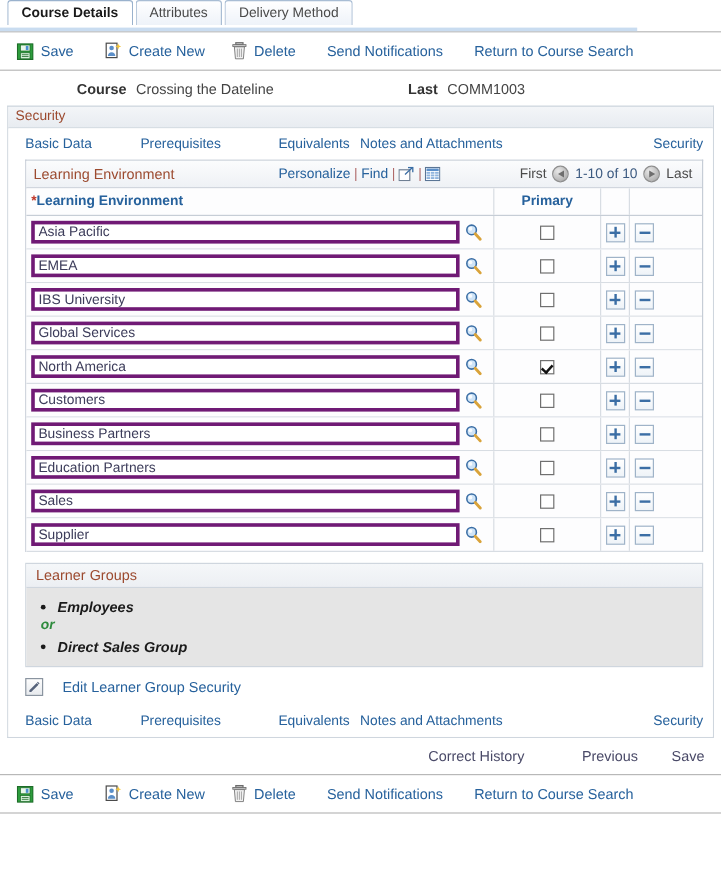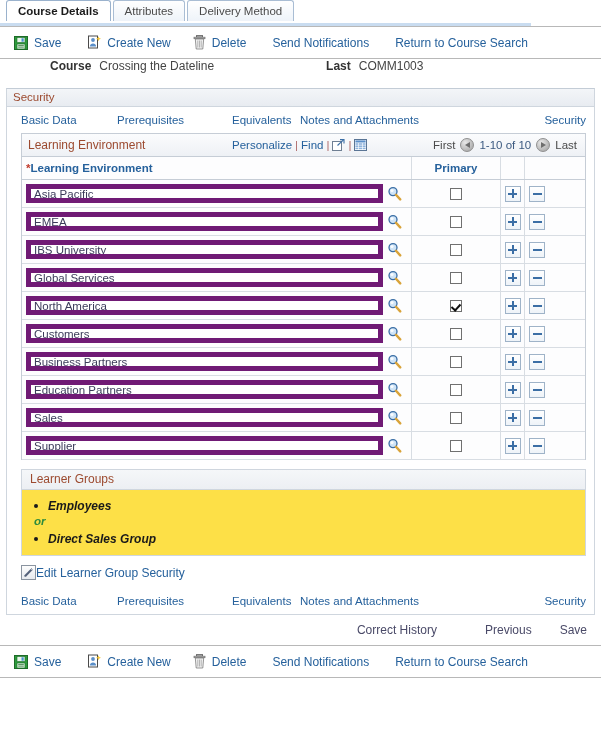--- a/index.html
+++ b/index.html
@@ -51,22 +51,22 @@
   .tb-gap-4 { width: 26px; }
 
   
   .ico { display: inline-block; position: relative; }
   .ico-save { width: 14px; height: 14px; }
   .ico-new  { width: 14px; height: 15px; }
   .ico-del  { width: 13px; height: 15px; }
 
   
   .courserow {
-    height: 29px; display: flex; align-items: flex-start;
-    padding-left: 50px; font-size: 12px;
+    height: 29px; display: flex; align-items: center;
+    padding-left: 64px; font-size: 12px;
   }
   .courserow .k { font-weight: bold; color: #333; }
   .courserow .v { color: #444; margin-left: 8px; }
   .courserow .spacer { width: 112px; }
 
   
   .section { margin: 0 6px; border: 1px solid #cfd6de; border-top: 1px solid #c3ccd6; }
   .section-hd {
     background: linear-gradient(#f3f5f8, #e8ecf1);
     border-bottom: 1px solid #cfd6de;
@@ -137,21 +137,21 @@
   
   .grid-row { display: flex; border-bottom: 1px solid #d8dde3; height: 28px; background: #fdfdfe; }
   .cell { display: flex; align-items: center; }
   .cell.c-name { flex: 0 0 390px; padding-left: 4px; border-right: 1px solid #d8dde3; }
   .cell.c-prim { flex: 0 0 89px; justify-content: center; border-right: 1px solid #d8dde3; }
   .cell.c-add  { flex: 0 0 24px; justify-content: center; border-right: 1px solid #d8dde3; }
   .cell.c-del  { flex: 0 0 24px; justify-content: center; }
 
   .txtfield {
     width: 357px; height: 19px; line-height: 17px;
-    border: 5px solid #701a75; background: #ffffff;
+    border: 3px solid #701a75; background: #ffffff;
     font-family: "Liberation Sans", sans-serif; font-size: 11.5px;
     color: #3c3c5a; padding: 0 3px;
   }
   .lookup { width: 15px; height: 15px; margin-left: 4px; cursor: pointer; display: inline-block; }
 
   .cbx {
     width: 12px; height: 12px; border: 1px solid #707070;
     background: #ffffff; position: relative; cursor: pointer;
     display: inline-block;
   }
@@ -173,34 +173,34 @@
   .pmbtn .v { width: 2px; height: 9px; }
 
   
   .lg-wrap { margin: 9px 8px 0 14px; border: 1px solid #cfd6de; }
   .lg-hd {
     background: linear-gradient(#f5f7f9, #eceff3);
     border-bottom: 1px solid #cfd6de;
     height: 20px; line-height: 19px; padding-left: 8px;
     color: #9c4a2f; font-size: 12px;
   }
-  .lg-bd { padding: 7px 0 8px 0; background: #fde047; }
+  .lg-bd { padding: 7px 0 8px 0; background: #e5e5e5; }
   .lg-line { display: flex; align-items: center; height: 17px; padding-left: 12px; }
   .lg-bullet { width: 4px; height: 4px; border-radius: 50%; background: #1a1a1a; margin-right: 10px; }
   .lg-name { font-style: italic; font-weight: bold; font-size: 12px; color: #1a1a1a; }
   .lg-or { padding-left: 12px; font-style: italic; font-weight: bold; color: #2e8b3d; font-size: 11.5px; height: 16px; line-height: 14px; }
 
   .editrow { display: flex; align-items: center; margin: 9px 0 0 14px; }
   .ico-edit {
     width: 15px; height: 15px; border: 1px solid #8a94a0;
     background: linear-gradient(#fdfdfd, #e7eaee);
     display: inline-flex; align-items: center; justify-content: center;
     cursor: pointer;
   }
-  .editrow .lnk { color: #26619c; font-size: 12px; cursor: pointer; }
+  .editrow .lnk { margin-left: 16px; color: #26619c; font-size: 12px; cursor: pointer; }
   .histrow {
     display: flex; align-items: center; justify-content: flex-end;
     height: 30px; padding-right: 14px; font-size: 12px;
   }
   .histrow a { color: #4a4a68; text-decoration: none; cursor: pointer; }
   .hg-1 { width: 48px; }
   .hg-2 { width: 28px; }
 </style>
 </head>
 <body>

